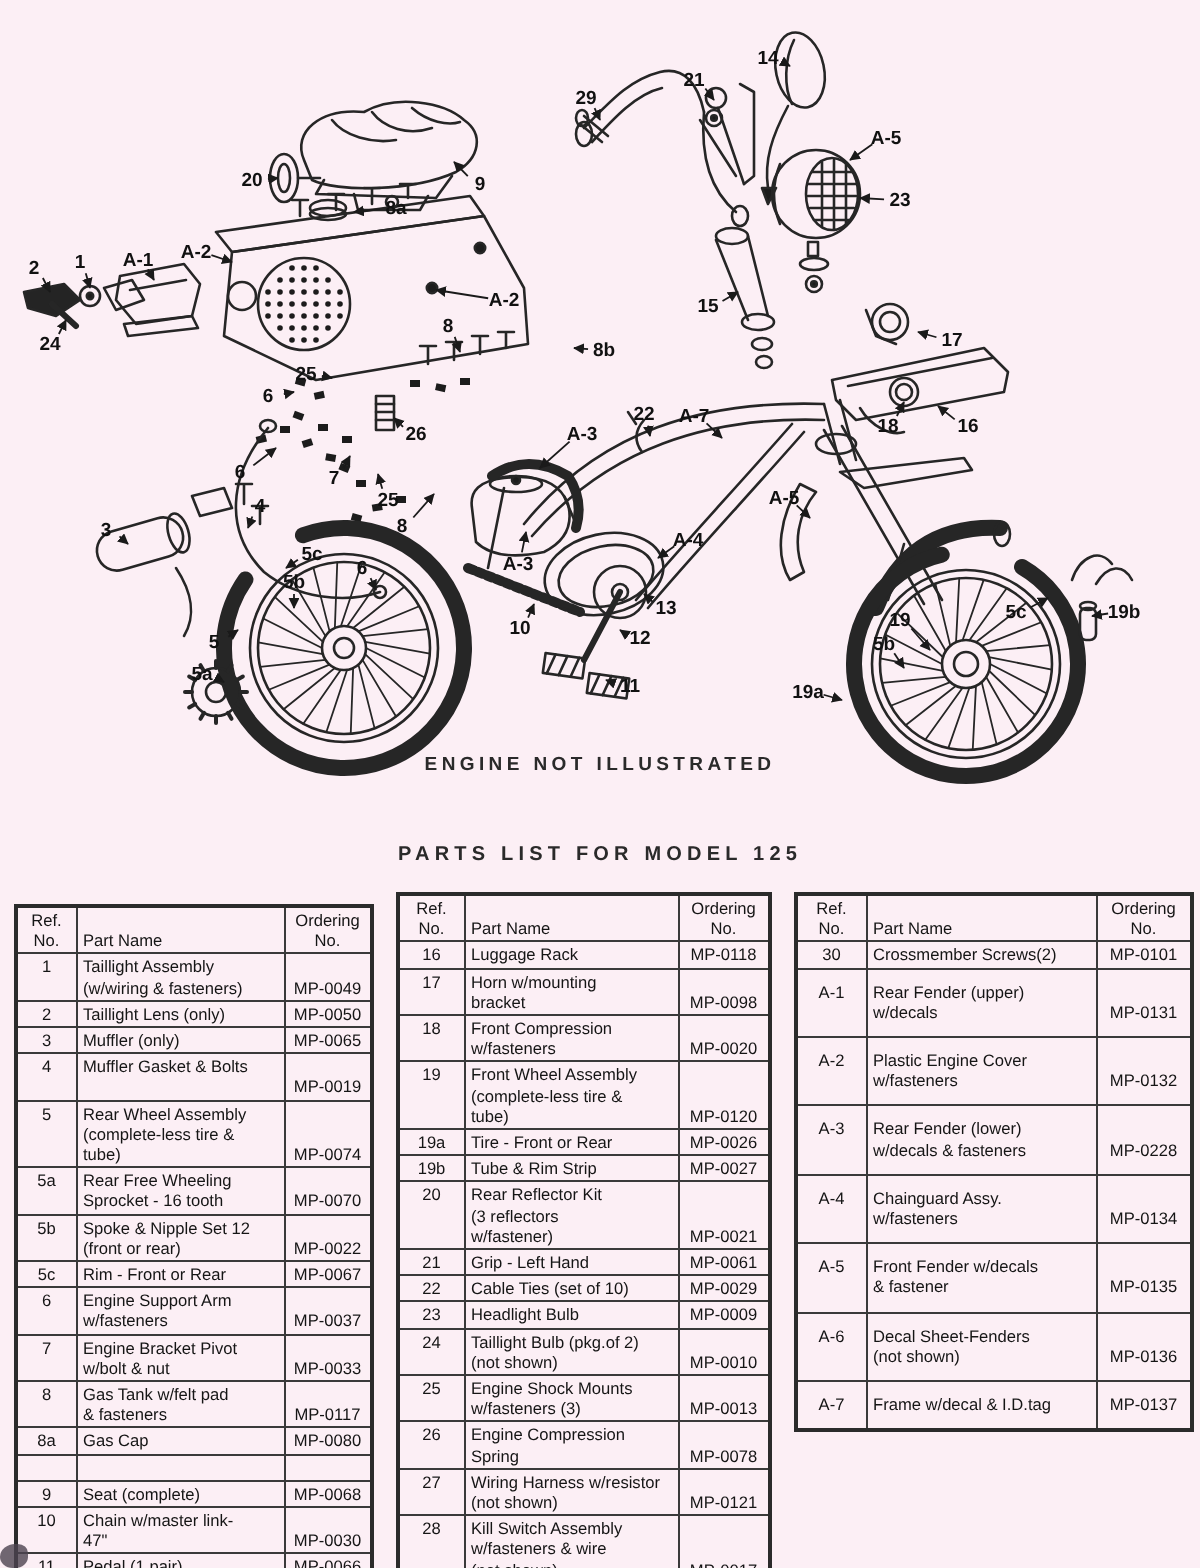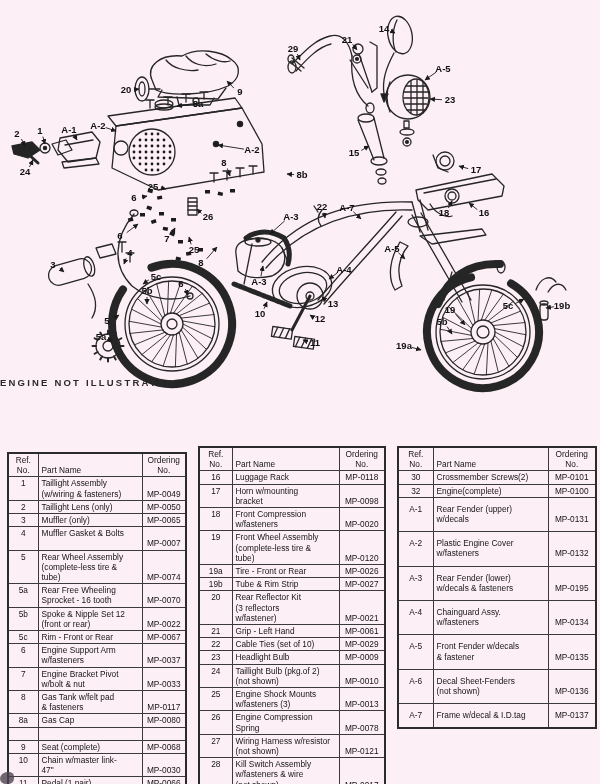--- a/index.html
+++ b/index.html
@@ -3,21 +3,21 @@
 <meta charset="utf-8">
 <style>
   html,body{margin:0;padding:0;}
   .page{
     position:relative;width:600px;height:784px;overflow:hidden;
     background:#fcefF5;
     font-family:"Liberation Sans", sans-serif;
     color:#1b1b1b;
   }
   .center-caption{
-    position:absolute;left:0;width:600px;text-align:left;
+    position:absolute;left:0;width:600px;text-align:center;
     font-weight:bold;color:#2a2a2a;
   }
   #engine-note{top:377px;font-size:9.5px;letter-spacing:2.2px;}
   #parts-title{top:422px;font-size:10px;letter-spacing:2.6px;}
   svg{position:absolute;top:0;left:0;}
   .parts-table{
     position:absolute;border-collapse:collapse;table-layout:fixed;
     font-size:8.3px;line-height:10.2px;color:#151515;
     border:2px solid #2b2b2b;background:transparent;
   }
@@ -469,20 +469,21 @@
         <line x1="411.7873373466686" y1="347.37423600235326" x2="421" y2="350" stroke="#1a1a1a" stroke-width="0.9" marker-end="url(#arw)"></line>
         <text x="404" y="349.2" text-anchor="middle" fill="#111" font-size="9.5" font-weight="bold" font-family="&quot;Liberation Sans&quot;, sans-serif">19a</text>
         <line x1="515.3292586792176" y1="303.59508699588173" x2="524" y2="299" stroke="#1a1a1a" stroke-width="0.9" marker-end="url(#arw)"></line>
         <text x="508" y="309.2" text-anchor="middle" fill="#111" font-size="9.5" font-weight="bold" font-family="&quot;Liberation Sans&quot;, sans-serif">5c</text>
         <line x1="554.0617769862906" y1="306.74420840753527" x2="546" y2="308" stroke="#1a1a1a" stroke-width="0.9" marker-end="url(#arw)"></line>
         <text x="562" y="309.2" text-anchor="middle" fill="#111" font-size="9.5" font-weight="bold" font-family="&quot;Liberation Sans&quot;, sans-serif">19b</text>
       </g>
   </svg>
 
   <div id="engine-note" class="center-caption">ENGINE NOT ILLUSTRATED</div>
+  <div id="parts-title" class="center-caption">PARTS LIST FOR MODEL 125</div>
 
   <table id="table-1" class="parts-table">
     <colgroup>
         <col style="width:30px">
         <col style="width:104px">
         <col style="width:44px">
       </colgroup>
     <thead>
         <tr>
       <th class="c-ref">Ref.
@@ -506,21 +507,21 @@
         </tr>
         <tr>
           <td class="c-ref">3</td>
           <td class="c-nam">Muffler (only)</td>
           <td class="c-ord">MP-0065</td>
         </tr>
         <tr>
           <td class="c-ref">4</td>
           <td class="c-nam">Muffler Gasket &amp; Bolts
 &nbsp;</td>
-          <td class="c-ord">MP-0007</td>
+          <td class="c-ord">MP-0019</td>
         </tr>
         <tr>
           <td class="c-ref">5</td>
           <td class="c-nam">Rear Wheel Assembly
 (complete-less tire &amp;
 tube)</td>
           <td class="c-ord">MP-0074</td>
         </tr>
         <tr>
           <td class="c-ref">5a</td>
@@ -706,42 +707,37 @@
       <th class="c-ref">Ordering
 No.</th>
     </tr>
       </thead>
     <tbody>
         <tr>
           <td class="c-ref">30</td>
           <td class="c-nam">Crossmember Screws(2)</td>
           <td class="c-ord">MP-0101</td>
         </tr>
-        <tr>
-          <td class="c-ref">32</td>
-          <td class="c-nam">Engine(complete)</td>
-          <td class="c-ord">MP-0100</td>
-        </tr>
         <tr class="tall">
           <td class="c-ref">A-1</td>
           <td class="c-nam">Rear Fender (upper)
 w/decals</td>
           <td class="c-ord">MP-0131</td>
         </tr>
         <tr class="tall">
           <td class="c-ref">A-2</td>
           <td class="c-nam">Plastic Engine Cover
 w/fasteners</td>
           <td class="c-ord">MP-0132</td>
         </tr>
         <tr class="tall">
           <td class="c-ref">A-3</td>
           <td class="c-nam">Rear Fender (lower)
 w/decals &amp; fasteners</td>
-          <td class="c-ord">MP-0195</td>
+          <td class="c-ord">MP-0228</td>
         </tr>
         <tr class="tall">
           <td class="c-ref">A-4</td>
           <td class="c-nam">Chainguard Assy.
 w/fasteners</td>
           <td class="c-ord">MP-0134</td>
         </tr>
         <tr class="tall">
           <td class="c-ref">A-5</td>
           <td class="c-nam">Front Fender w/decals

